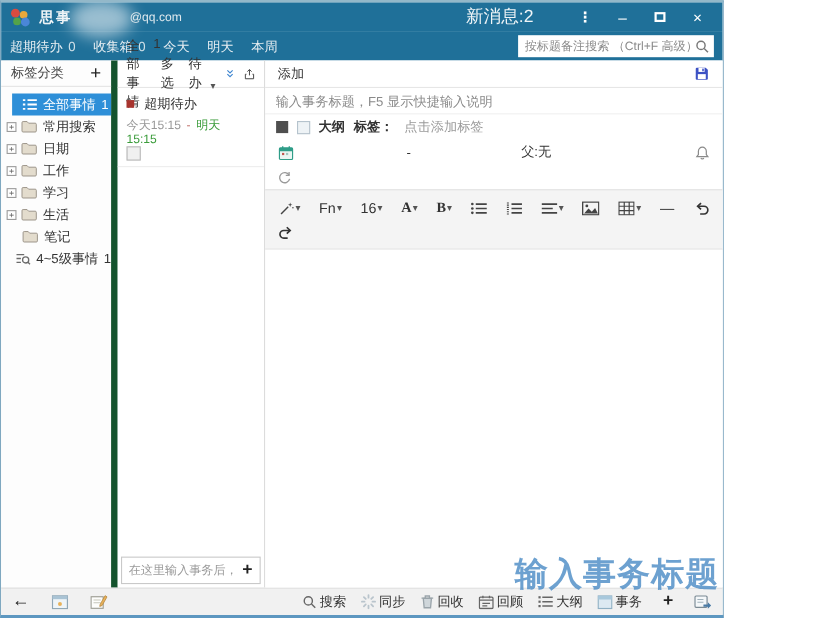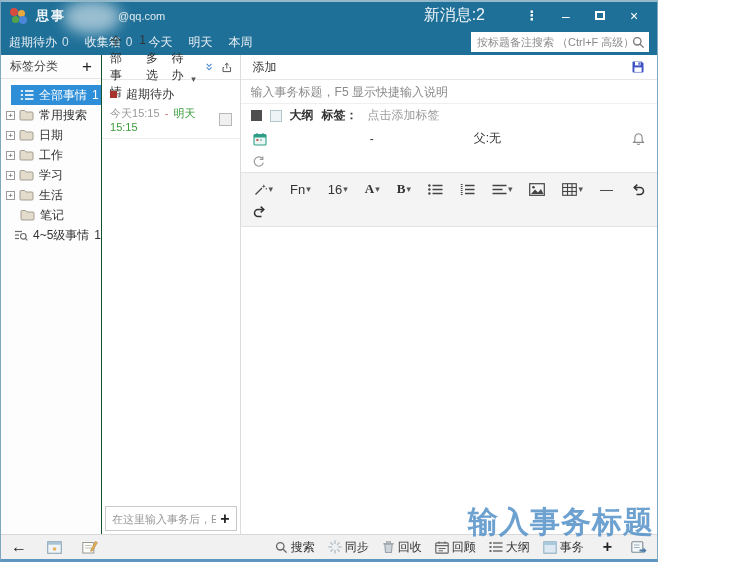--- a/index.html
+++ b/index.html
@@ -29,21 +29,21 @@
   .tb-item { margin-right:16px; display:flex; gap:5px; align-items:center; cursor:default; }
   .tb-count { color:#cfe0e8; }
   .searchbox { margin-left:auto; width:178px; height:20px; background:#fff; display:flex; align-items:center; padding:0 4px 0 6px; }
   .searchbox input { border:0; outline:0; flex:1; font-size:11px; color:#555; font-family:inherit; background:transparent; min-width:0; }
   .searchbox input::placeholder { color:#8a8a8a; }
 
   
   .main { display:flex; height:479px; }
 
   
-  .sidebar { width:140px; background:#fdfdfd; border-right:1px solid #14532d; display:flex; flex-direction:column; }
+  .sidebar { width:140px; background:#fdfdfd; border-right:6px solid #14532d; display:flex; flex-direction:column; }
   .sb-header { height:24px; display:flex; align-items:center; padding:0 9px; border-bottom:1px solid #e4e4e4; }
   .sb-header .t { font-size:12px; color:#444; }
   .sb-add { margin-left:auto; font-size:17px; color:#222; line-height:1; cursor:default; }
   .sb-item { height:20px; display:flex; align-items:center; font-size:12px; color:#333; cursor:default; }
   .sb-item.selected { margin-left:10px; background:#2e8fd8; color:#fff; padding-left:5px; }
   .expander { width:9px; height:9px; border:1px solid #9b9b9b; margin-left:5px; font-size:8px; line-height:7px; text-align:center; color:#555; background:#fff; flex:none; }
   .expander::before { content:"+"; }
   .exp-spacer { width:10px; margin-left:5px; flex:none; }
   .sb-ico { margin-left:4px; flex:none; display:flex; }
   .sb-label { margin-left:5px; white-space:nowrap; }
@@ -53,21 +53,21 @@
   .col-mid { width:207px; border-right:1px solid #dcdcdc; position:relative; display:flex; flex-direction:column; background:#fff; }
   .mid-header { height:25px; display:flex; align-items:center; padding:0 8px; border-bottom:1px solid #e6e6e6; font-size:12px; color:#333; }
   .mid-title { display:flex; gap:8px; }
   .mid-actions { margin-left:auto; display:flex; align-items:center; gap:9px; }
   .filter-dd { display:flex; align-items:flex-end; letter-spacing:3px; }
   .caret { font-size:9px; color:#555; margin-left:1px; letter-spacing:0; }
   .task-item { border-bottom:1px solid #ededed; padding:6px 8px 5px 8px; }
   .ti-row1 { display:flex; align-items:center; gap:9px; }
   .ti-bullet { width:7px; height:7px; background:#a8342e; flex:none; }
   .ti-title { font-size:12px; color:#333; }
-  .ti-row2 { display:flex; align-items:center; margin-top:3px; }
+  .ti-row2 { display:flex; margin-top:3px;flex-direction:column; }
   .ti-times { margin-left:auto; font-size:11px; margin-right:8px; }
   .t-start { color:#999; }
   .t-sep { color:#c0706a; margin:0 2px; }
   .t-end { color:#3b9c3b; }
   .ti-check { width:13px; height:13px; border:1px solid #b8b8b8; background:#f0f0f0; flex:none; }
   .quickadd { position:absolute; left:3px; right:3px; bottom:3px; height:25px; border:1px solid #c9c9c9; background:#fff; display:flex; align-items:center; padding:0 6px; }
   .quickadd input { border:0; outline:0; flex:1; font-size:11px; color:#555; font-family:inherit; min-width:0; }
   .quickadd input::placeholder { color:#9a9a9a; }
   .qa-plus { font-size:16px; color:#222; font-weight:bold; margin-left:4px; cursor:default; }
 

